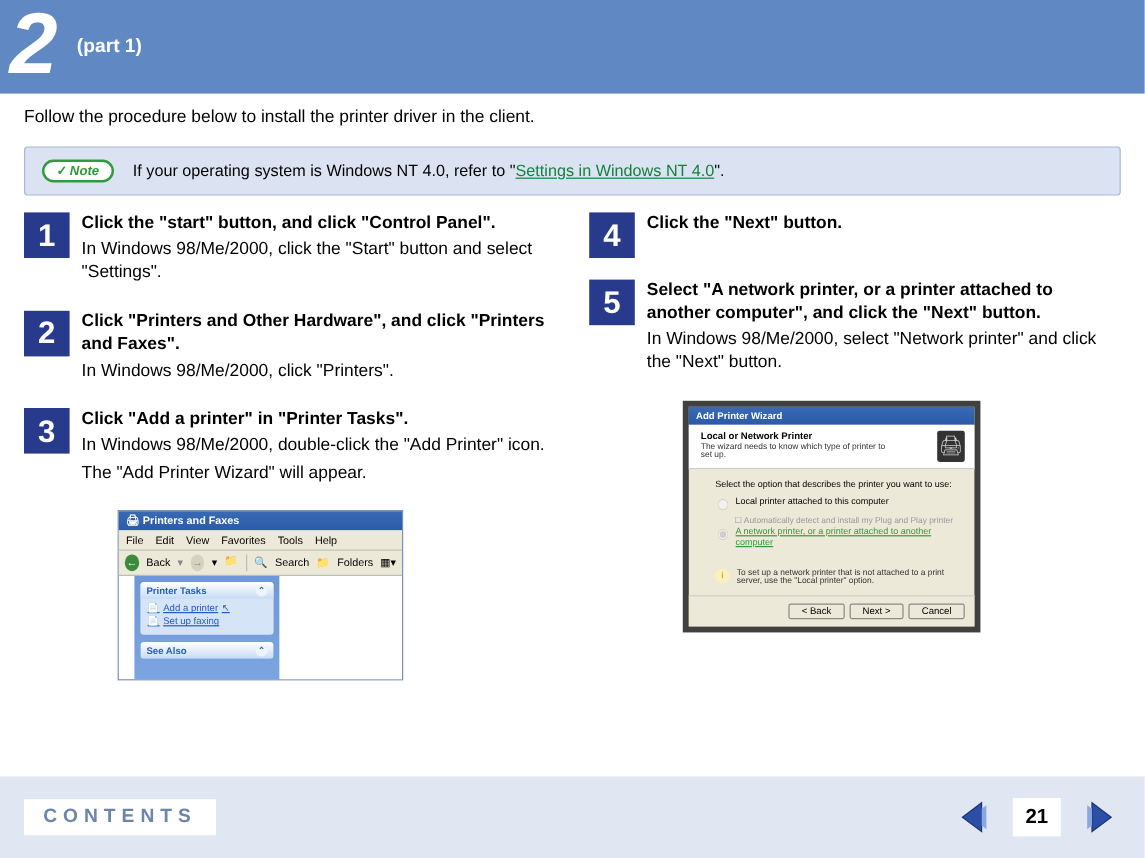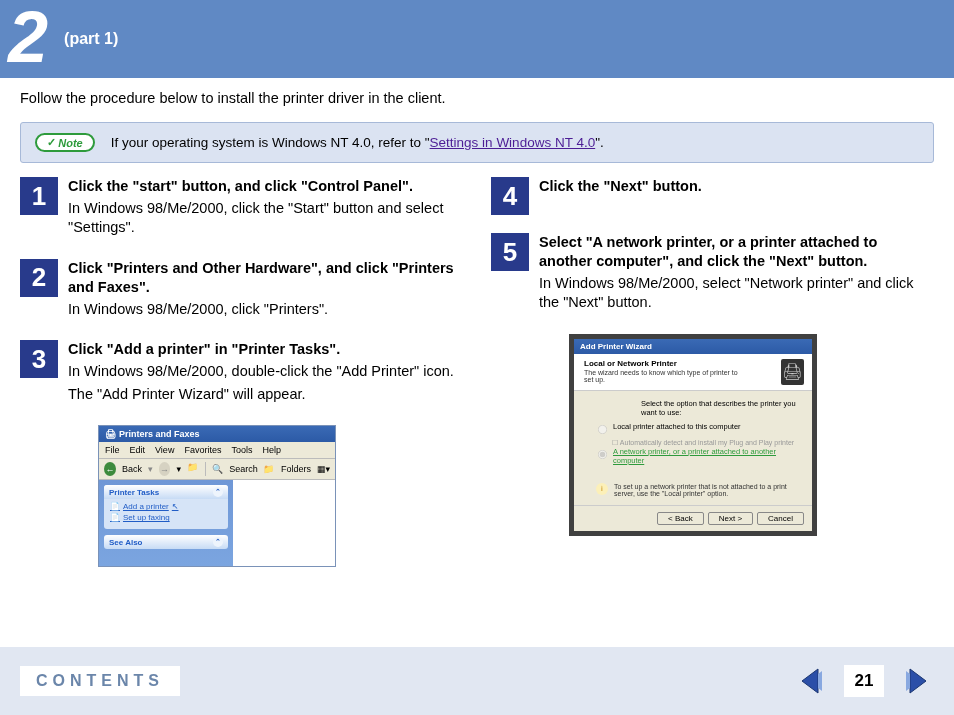--- a/index.html
+++ b/index.html
@@ -73,21 +73,21 @@
     align-items: center;
     gap: 2px;
   }
   .note-badge::before {
     content: "✓";
     color: #2e9b3c;
     font-style: normal;
     font-size: 11px;
   }
   .note-link {
-    color: #4c1d95;
+    color: #15803d;
     text-decoration: underline;
   }
   .columns {
     display: flex;
     gap: 28px;
     padding: 0 20px;
   }
   .col { flex: 1; min-width: 0; }
   .step {
     display: flex;
@@ -143,23 +143,24 @@
     background:#3c8a3c; color:#fff; border-radius:50%; width:14px;height:14px;
     display:inline-flex;align-items:center;justify-content:center;font-size:9px;
   }
   .tb-fwd {
     background:#d6d2c2;border-radius:50%;width:14px;height:14px;
     display:inline-flex;align-items:center;justify-content:center;color:#888;font-size:9px;
   }
   .tb-icon { width:14px;height:14px;display:inline-block; }
   .shot1-body { display:flex; height:86px; }
   .shot1-side {
-    width: 134px;
+    width: 121px;
     background: linear-gradient(#6f97d6,#7ba5e0);
     padding: 5px;
+    margin-left: 13px;
   }
   .side-panel {
     background: #d6e4f7;
     border-radius: 3px;
     margin-bottom: 6px;
     font-size: 8px;
     overflow:hidden;
   }
   .side-panel-h {
     background: linear-gradient(#fff,#c7dbf5);
@@ -195,21 +196,21 @@
   }
   .shot2-head-text { font-size:8px; }
   .shot2-head-text .h1 { font-weight:bold; margin-bottom:1px;}
   .shot2-head-text .h2 { font-size:7px; color:#333;}
   .shot2-printer {
     width:26px;height:26px;background:#333;position:relative;border-radius:2px;
     display:flex;align-items:center;justify-content:center;
   }
   .shot2-printer::before{content:"🖨";color:#ccc;font-size:16px;}
   .shot2-body { padding: 8px 14px 8px 22px; font-size:7.5px; }
-  .shot2-body .lead { margin-bottom:5px;margin-left:45px; }
+  .shot2-body .lead { margin-bottom:5px; }
   .shot2-opt { display:flex;align-items:flex-start;gap:4px;margin-bottom:3px; }
   .shot2-opt input { margin-top:1px; transform:scale(0.7); }
   .shot2-opt.sel label { color:#2e9b3c; text-decoration:underline; }
   .shot2-sub { color:#999; margin-left:16px; font-size:7px;}
   .shot2-info { display:flex;gap:6px;margin-top:18px;font-size:7px;color:#333; }
   .shot2-info::before{content:"ℹ";background:#fcf0b8;border-radius:50%;width:12px;height:12px;display:inline-flex;align-items:center;justify-content:center;color:#c08000;flex-shrink:0;}
   .shot2-btns { display:flex;justify-content:flex-end;gap:4px;padding:6px 8px;border-top:1px solid #ccc;background:#ece9d8;}
   .shot2-btns button { font-size:8px;padding:1px 10px;background:#ece9d8;border:1px solid #888;border-radius:2px; }
 
   

